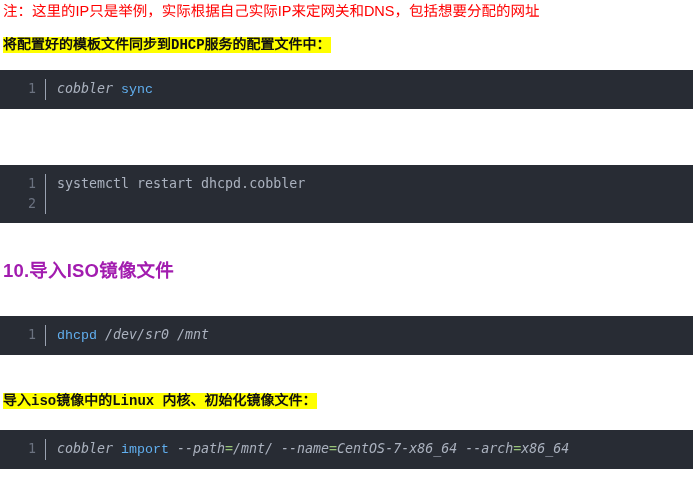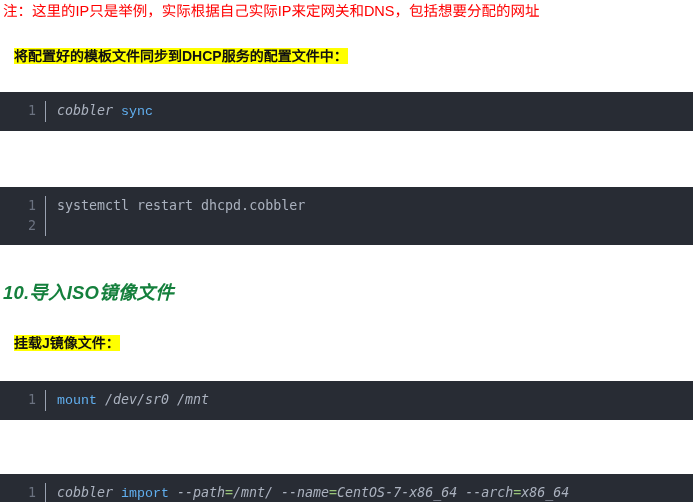--- a/index.html
+++ b/index.html
@@ -28,44 +28,44 @@
     line-height: 1.45;
     font-weight: 400;
     padding: 1px 4px 0 3px;
     white-space: nowrap;
     letter-spacing: 0px;
   }
 
   
   .hl-wrap {
     padding: 0 3px;
-    margin: 11px;
+    margin: 0;
+    font-family: Liberation Mono, monospace;
   }
   .hl-heading {
     display: inline;
     background: #ffff00;
     color: #111111;
     font-weight: bold;
     font-size: 14px;
     line-height: 1.5;
     box-decoration-break: clone;
     -webkit-box-decoration-break: clone;
   }
   .sp-before-hl1 { height: 13px; }
   .sp-before-hl2 { height: 22px; }
 
   
   .section-heading {
-    color: #15803d;
+    color: #a21caf;
     font-weight: bold;
     font-size: 18.5px;
     line-height: 1.3;
     padding: 0 3px;
     letter-spacing: 0.2px;
-    font-style: italic;
   }
 
   
   .codeblock {
     background: #282c34;
     width: 693px;
     box-sizing: border-box;
     padding: 9px 0 9px 0;
     overflow: hidden;
   }
@@ -153,37 +153,37 @@
     </div>
   </div>
 
   <div class="sp-d"></div>
   <div class="sp-e"></div>
 
   <div class="section-heading">10.导入ISO镜像文件</div>
 
   <div class="sp-f"></div>
 
-  <div class="hl-wrap">
-    <span class="hl-heading">挂载J镜像文件：</span>
-  </div>
 
   <div class="sp-g"></div>
 
   <div class="codeblock">
     <div class="code-line">
       <span class="ln">1</span>
       <span class="gutter-bar"></span>
-      <span class="code-text"><span class="tok-kw">mount</span><span class="tok-plain"> /dev/sr0 /mnt</span></span>
+      <span class="code-text"><span class="tok-kw">dhcpd</span><span class="tok-plain"> /dev/sr0 /mnt</span></span>
     </div>
   </div>
 
   <div class="sp-h"></div>
   <div class="sp-before-hl2"></div>
 
+  <div class="hl-wrap">
+    <span class="hl-heading">导入iso镜像中的Linux 内核、初始化镜像文件：</span>
+  </div>
 
   <div class="sp-c"></div>
 
   <div class="codeblock">
     <div class="code-line">
       <span class="ln">1</span>
       <span class="gutter-bar"></span>
       <span class="code-text"><span class="tok-plain">cobbler </span><span class="tok-kw">import</span><span class="tok-plain"> --path</span><span class="tok-op">=</span><span class="tok-plain">/mnt/ --name</span><span class="tok-op">=</span><span class="tok-plain">CentOS-7-x86_64 --arch</span><span class="tok-op">=</span><span class="tok-plain">x86_64</span></span>
     </div>
   </div>

